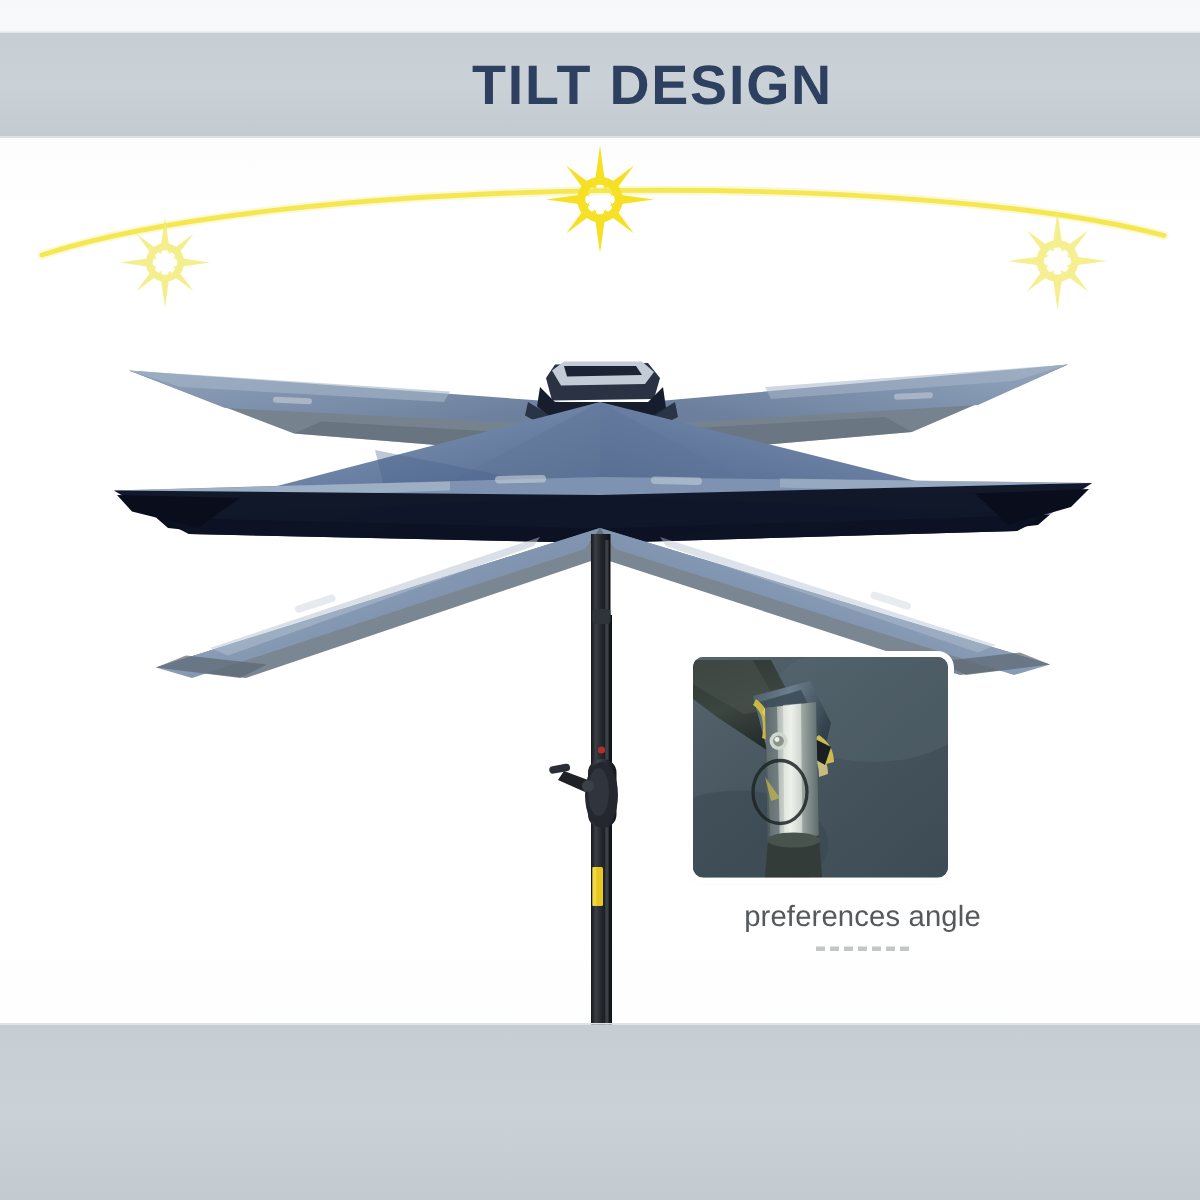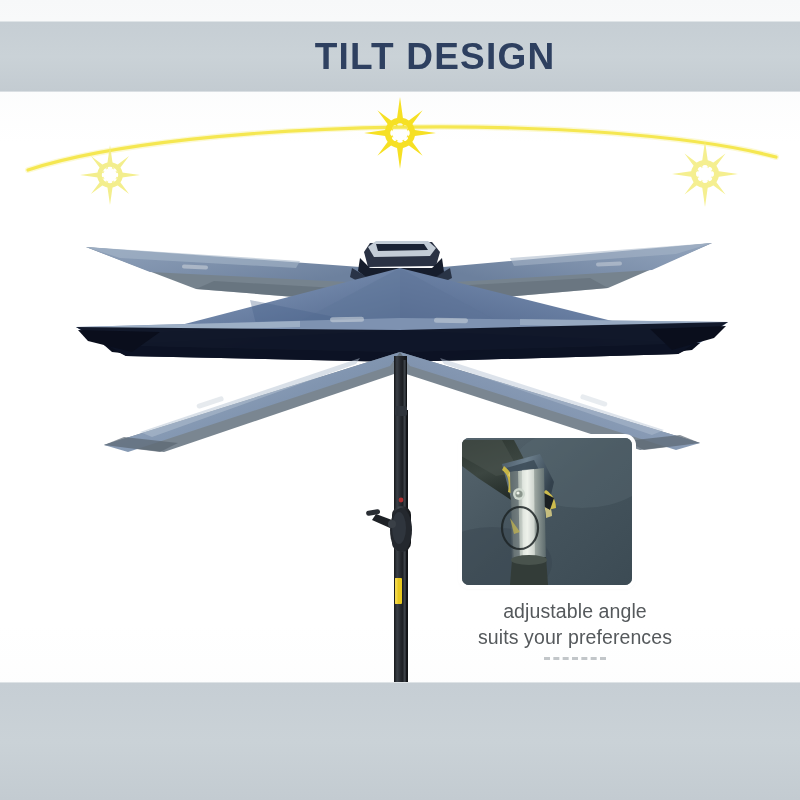--- a/index.html
+++ b/index.html
@@ -397,22 +397,21 @@
 
       <ellipse cx="58" cy="90" rx="18" ry="21" fill="none" stroke="#1d2426" stroke-width="2.2" opacity="0.85"></ellipse>
       <path d="M48,80 L58,94 L52,96 Z" fill="#c7b84f" opacity="0.7"></path>
 
       <path d="M50,122 L84,119 L86,147 L48,147 Z" fill="#333c38"></path>
       <ellipse cx="67" cy="122" rx="18" ry="5" fill="#49534d"></ellipse>
     </svg>
   </div>
 
   <div class="caption">
-    <span class="caption-line">adjustable angle</span>
-    <span class="caption-line">suits your preferences</span>
+    <span class="caption-line">preferences angle</span>
     <div class="divider"></div>
   </div>
 
   <div class="band band-top"></div>
   <div class="title">TILT DESIGN</div>
   <div class="band band-bottom"></div>
 
 </div>
 
 </body></html>

